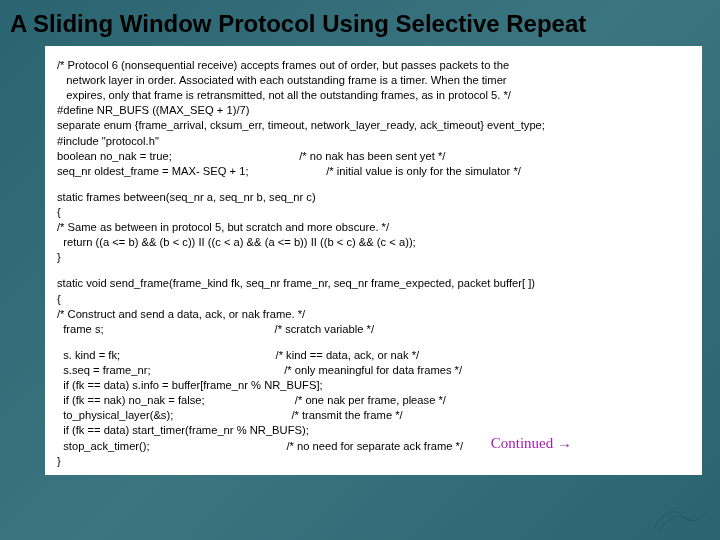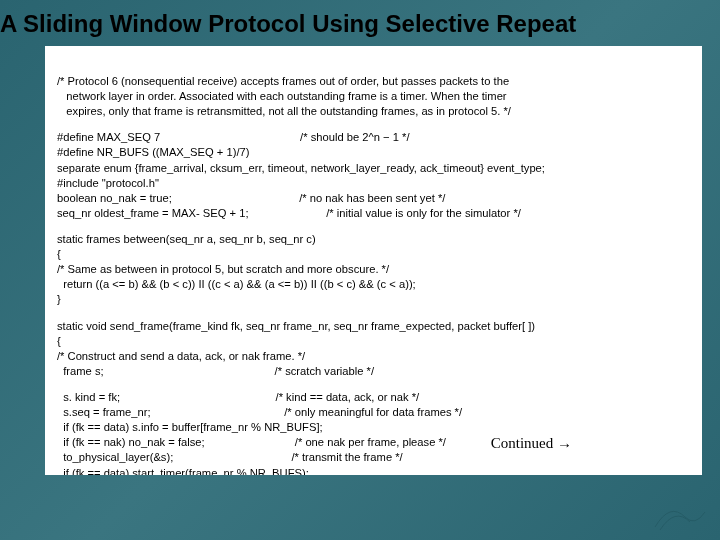--- a/index.html
+++ b/index.html
@@ -8,42 +8,42 @@
     height: 540px;
     background: linear-gradient(135deg, #2a6470 0%, #3a7580 50%, #2a6470 100%);
     font-family: Arial, sans-serif;
     overflow: hidden;
     position: relative;
   }
   .slide-title {
     font-size: 24px;
     font-weight: bold;
     color: #000;
-    padding: 10px 18px 8px 0;
+    padding: 10px 18px 8px 10px;
     background: transparent;
   }
   .code-panel {
     background: #ffffff;
     margin: 0 18px 0 45px;
-    padding: 28px 12px;
+    padding: 12px 12px;
     font-family: Arial, sans-serif;
     font-size: 11.2px;
     line-height: 1.35;
     color: #000;
     height: 429px;
     overflow: hidden;
     position: relative;
   }
   .code-line { white-space: pre; }
   .block-gap { margin-top: 11px; }
   .continued {
     position: absolute;
     bottom: 22px;
     right: 130px;
-    color: #000000;
+    color: #a21caf;
     font-size: 15px;
     font-family: Georgia, serif;
   }
   .continued .arrow { font-family: Arial, sans-serif; }
   .corner-decor {
     position: absolute;
     bottom: 8px;
     right: 10px;
     width: 60px;
     height: 40px;
@@ -53,21 +53,20 @@
 </head>
 <body>
 
 <div class="slide-title">A Sliding Window Protocol Using Selective Repeat</div>
 
 <div class="code-panel">
   <div class="code-line">/* Protocol 6 (nonsequential receive) accepts frames out of order, but passes packets to the</div>
   <div class="code-line">   network layer in order. Associated with each outstanding frame is a timer. When the timer</div>
   <div class="code-line">   expires, only that frame is retransmitted, not all the outstanding frames, as in protocol 5. */</div>
 
-  <div class="code-line block-gap">#define MAX_SEQ 7                                             /* should be 2^n − 1 */</div>
   <div class="code-line">#define NR_BUFS ((MAX_SEQ + 1)/7)</div>
   <div class="code-line">separate enum {frame_arrival, cksum_err, timeout, network_layer_ready, ack_timeout} event_type;</div>
   <div class="code-line">#include "protocol.h"</div>
   <div class="code-line">boolean no_nak = true;                                         /* no nak has been sent yet */</div>
   <div class="code-line">seq_nr oldest_frame = MAX- SEQ + 1;                         /* initial value is only for the simulator */</div>
 
   <div class="code-line block-gap">static frames between(seq_nr a, seq_nr b, seq_nr c)</div>
   <div class="code-line">{</div>
   <div class="code-line">/* Same as between in protocol 5, but scratch and more obscure. */</div>
   <div class="code-line">  return ((a &lt;= b) &amp;&amp; (b &lt; c)) II ((c &lt; a) &amp;&amp; (a &lt;= b)) II ((b &lt; c) &amp;&amp; (c &lt; a));</div>

